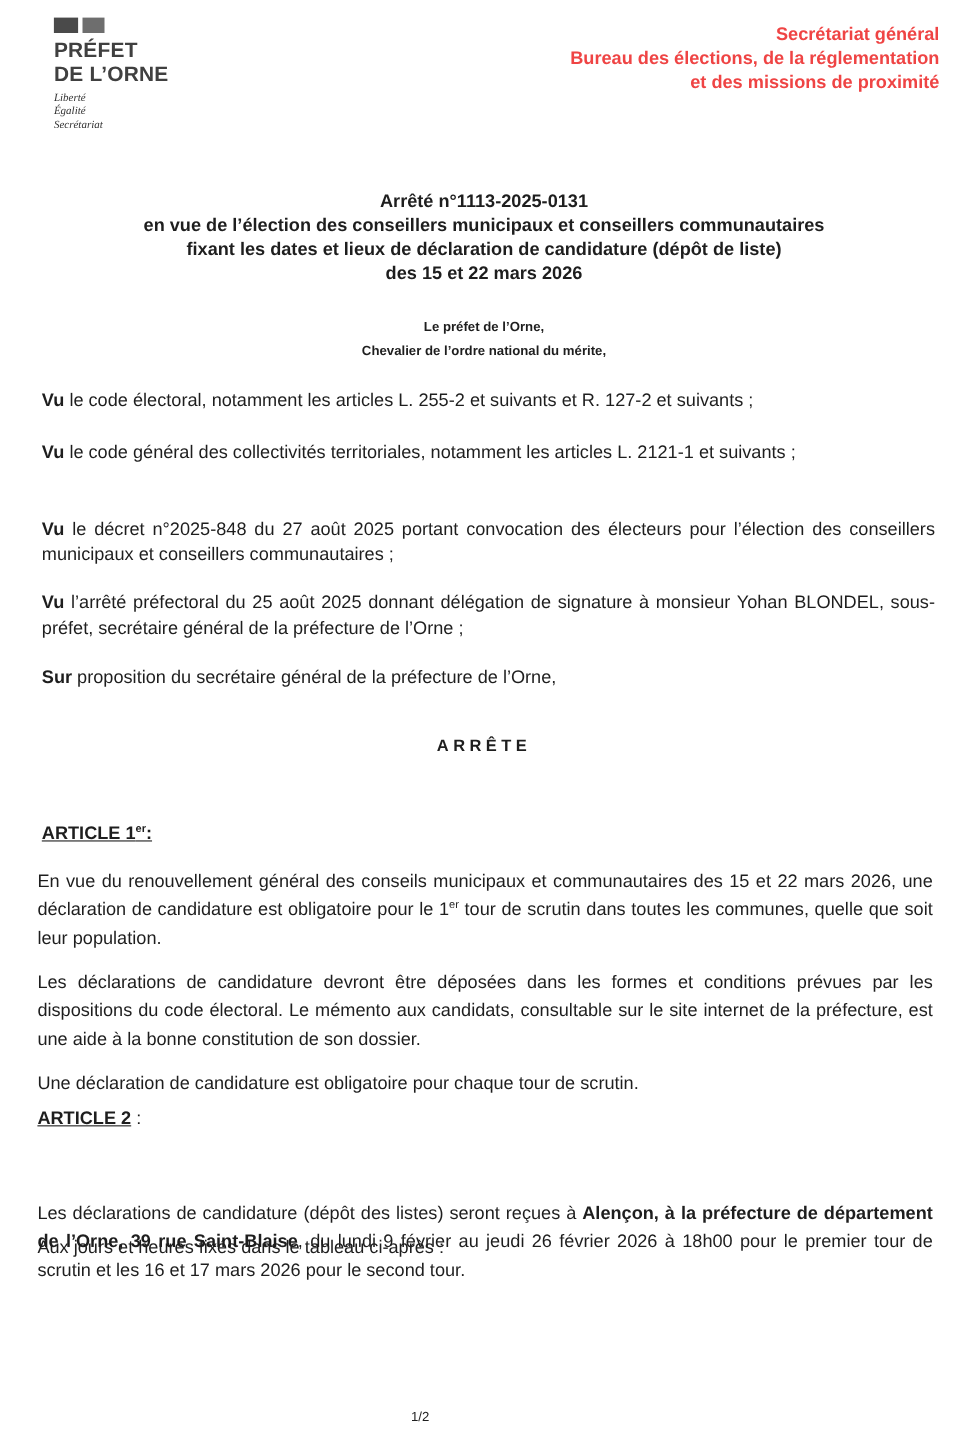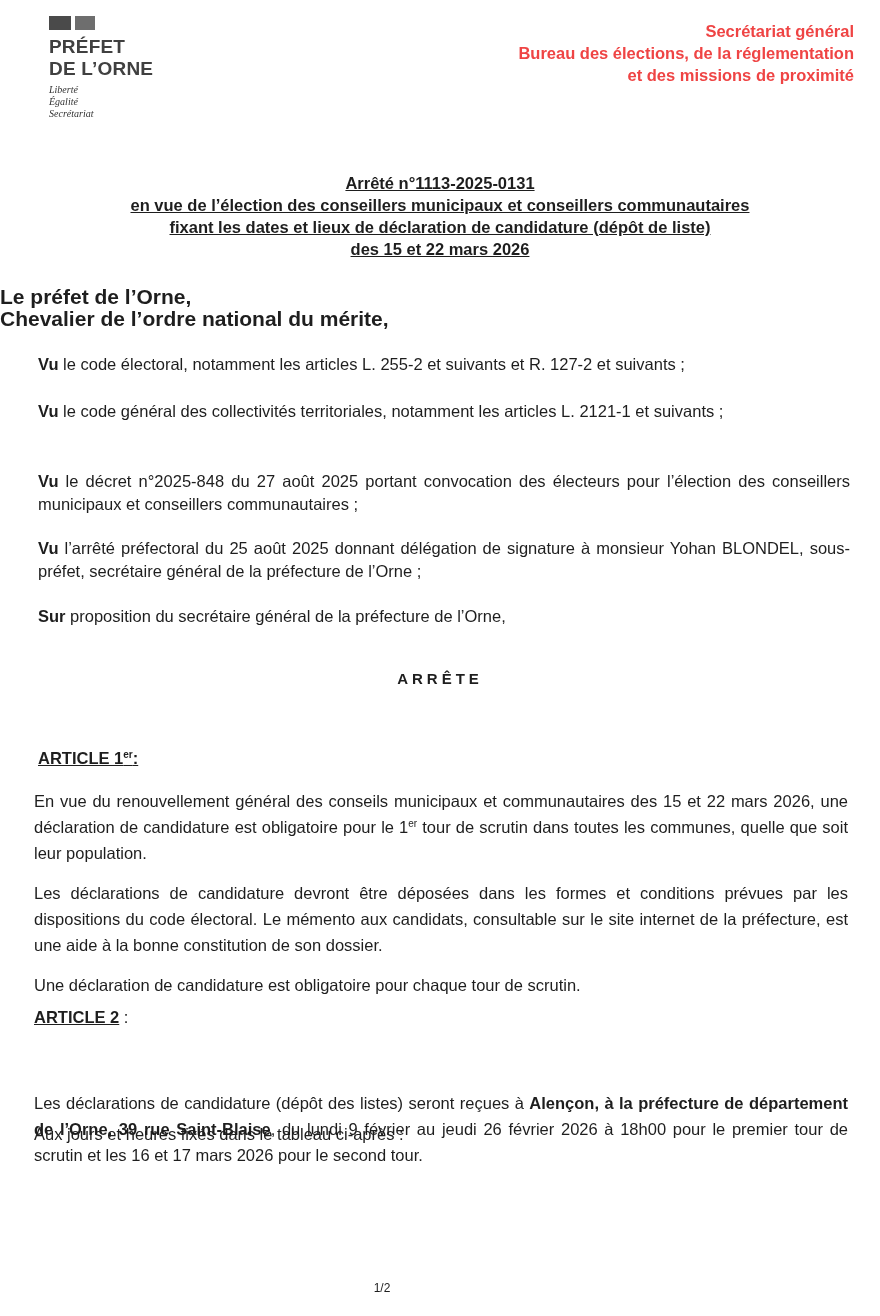--- a/index.html
+++ b/index.html
@@ -9,22 +9,22 @@
   }
   .logo { position: absolute; left: 49px; top: 16px; }
   .logo .flag { display: flex; gap: 4px; margin-bottom: 6px; }
   .logo .flag .b1 { width: 22px; height: 14px; background: #4a4a4a; }
   .logo .flag .b2 { width: 20px; height: 14px; background: #6e6e6e; }
   .logo .pref { font-weight: bold; font-size: 19px; line-height: 22px; color: #404040; letter-spacing: 0.2px; }
   .logo .motto { font-family: "Liberation Serif", serif; font-style: italic; font-size: 10px; line-height: 12px; margin-top: 4px; color: #333; }
 
   .service { position: absolute; right: 26px; top: 20px; text-align: right; font-weight: bold; font-size: 16.5px; line-height: 22px; color: #ef4444; }
 
-  .title-block { position: absolute; left: 0; width: 880px; top: 172px; text-align: center; font-weight: bold; font-size: 16.5px; line-height: 22px; text-decoration: underline; }
-  .prefet-block { position: absolute; left: 0; width: 880px; top: 286px; text-align: left; font-weight: bold; font-size: 21px; line-height: 22px; }
+  .title-block { position: absolute; left: 0; width: 880px; top: 172px; text-align: center; font-weight: bold; font-size: 16.5px; line-height: 22px; }
+  .prefet-block { position: absolute; left: 0; width: 880px; top: 286px; text-align: center; font-weight: bold; font-size: 12px; line-height: 22px; }
 
   .para { position: absolute; left: 38px; width: 812px; font-size: 16.5px; line-height: 23px; text-align: justify; }
   .para b { font-weight: bold; }
 
   .arrete { position: absolute; left: 0; width: 880px; top: 670px; text-align: center; font-weight: bold; font-size: 15px; letter-spacing: 4px; }
 
   .art-head { position: absolute; left: 38px; font-weight: bold; font-size: 16.5px; }
   .art-head .u { text-decoration: underline; }
   sup { font-size: 10px; line-height: 0; }
 

